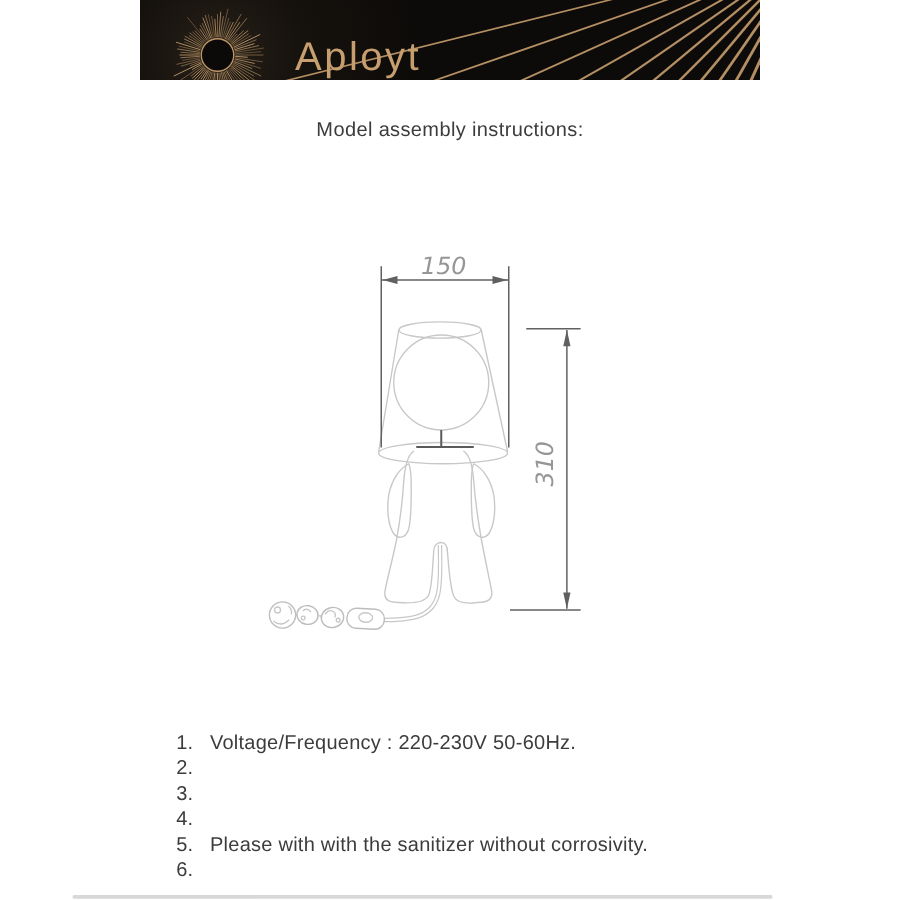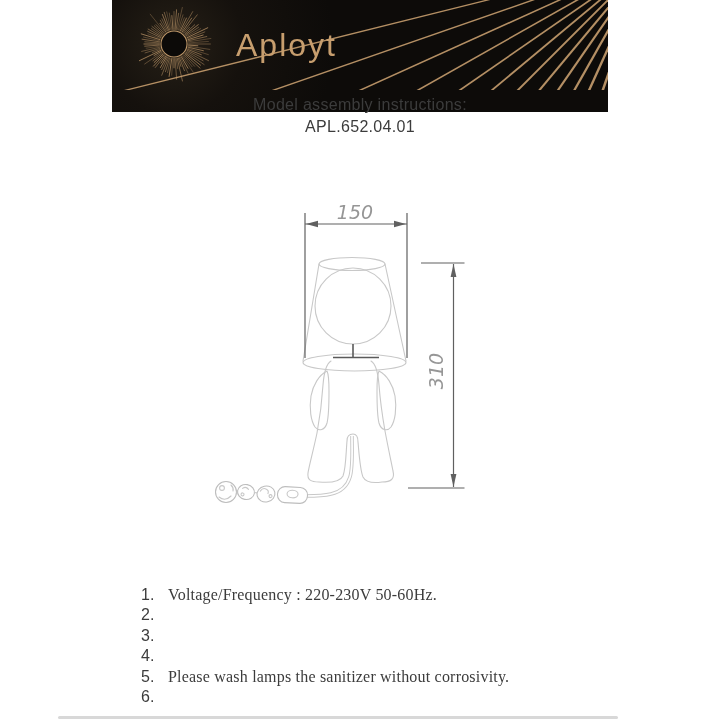--- a/index.html
+++ b/index.html
@@ -1,21 +1,21 @@
 <!DOCTYPE html>
 <html><head>
 <meta charset="utf-8">
 <style>
   html,body{margin:0;padding:0;background:#ffffff;}
   body{
     width:720px;height:720px;position:relative;overflow:hidden;
     font-family:"Liberation Sans", sans-serif;color:#3c3c3c;
   }
   .banner{
-    position:absolute;left:112px;top:0;width:496px;height:112px;
+    position:absolute;left:112px;top:0;width:496px;height:64px;
     background:radial-gradient(circle at 62px 44px,#262017 0,#15110d 70px,#0d0b09 160px);
     overflow:hidden;
   }
   .sunburst{position:absolute;left:22px;top:4px;width:80px;height:80px;}
   .wordmark{
     position:absolute;left:124px;top:0;height:90px;display:flex;align-items:center;
     font-size:32px;letter-spacing:2px;font-weight:400;
   }
   .corner-rays{position:absolute;right:0;top:0;width:496px;height:90px;}
   .intro{position:absolute;left:0;top:94px;width:720px;text-align:center;
@@ -23,21 +23,21 @@
   .diagram{position:absolute;left:195px;top:195px;width:290px;height:320px;}
   .sketch{stroke:#c8c8c8;fill:none;stroke-width:1.1;stroke-linecap:round;stroke-linejoin:round;}
   .sketchf{stroke:#bdbdbd;fill:#ffffff;stroke-width:1.1;stroke-linejoin:round;}
   .dim{stroke:#606060;fill:none;stroke-width:1.2;}
   .dimfill{fill:#606060;stroke:none;}
   .dimtext{font-family:"DejaVu Sans",sans-serif;font-style:italic;font-size:19px;fill:#969696;stroke:none;}
   .notes{position:absolute;left:141px;top:585px;width:470px;margin:0;padding:0;list-style:none;
     font-size:16px;line-height:20.4px;letter-spacing:.2px;color:#3c3c3c;}
   .notes li{display:flex;}
   .notes .num{width:21px;flex:none;}
-  .notes .txt{margin-left:6px;font-family:Liberation Serif, serif;}
+  .notes .txt{margin-left:6px;}
   .footer-strip{position:absolute;left:58px;bottom:1px;width:560px;height:3.5px;
     background:#d8d8d8;border-radius:2px;}
 </style>
 </head>
 <body>
 
 <div class="page">
 
   <div class="banner">
     <svg class="sunburst" id="sunburst" viewBox="-40 -40 80 80" style="color: rgb(199, 158, 110);">
@@ -140,21 +140,20 @@
         <line x1="536" y1="-40" x2="-89.1" y2="392.3" stroke="#c79e6e" stroke-width="1.72" opacity="0.9"></line>
         <line x1="536" y1="-40" x2="-125.5" y2="334.2" stroke="#c79e6e" stroke-width="1.61" opacity="0.9"></line>
         <line x1="536" y1="-40" x2="-156.5" y2="273.2" stroke="#c79e6e" stroke-width="1.50" opacity="0.9"></line>
         <line x1="536" y1="-40" x2="-181.9" y2="209.5" stroke="#c79e6e" stroke-width="1.39" opacity="0.9"></line>
         <line x1="536" y1="-40" x2="-201.4" y2="143.9" stroke="#c79e6e" stroke-width="1.28" opacity="0.9"></line>
       </svg>
   </div>
 
   <div class="intro">
     <div>Model assembly instructions:</div>
-    <div>APL.652.04.01</div>
   </div>
 
   <svg class="diagram" viewBox="195 195 290 320">
 
     <g>
       <path class="sketch" d="M331,361 C326,364 324,372 323,385 C322,401 320,417 317,433
         C313,452 309,466 308,473 C307,480 311,482 319,482 C331,483 340,482 343,476
         C346,468 346,452 347,441 C347,437 349,434 353,434 C357,434 358,437 358,442
         C359,453 360,470 363,477 C366,483 375,483 382,482 C391,482 395,479 393,471
         C391,461 388,447 385,431 C382,414 380,398 379,385 C378,372 376,364 371,361"></path>
@@ -227,21 +226,21 @@
       <span class="num">2.</span>
       </li>
     <li>
       <span class="num">3.</span>
       </li>
     <li>
       <span class="num">4.</span>
       </li>
     <li>
       <span class="num">5.</span>
-      <span class="txt">Please wash lamps the sanitizer without corrosivity.</span>
+      <span class="txt">Please with with the sanitizer without corrosivity.</span>
       </li>
     <li>
       <span class="num">6.</span>
       </li>
   </ol>
 
   <div class="footer-strip"></div>
 </div>
 
 </body></html>

